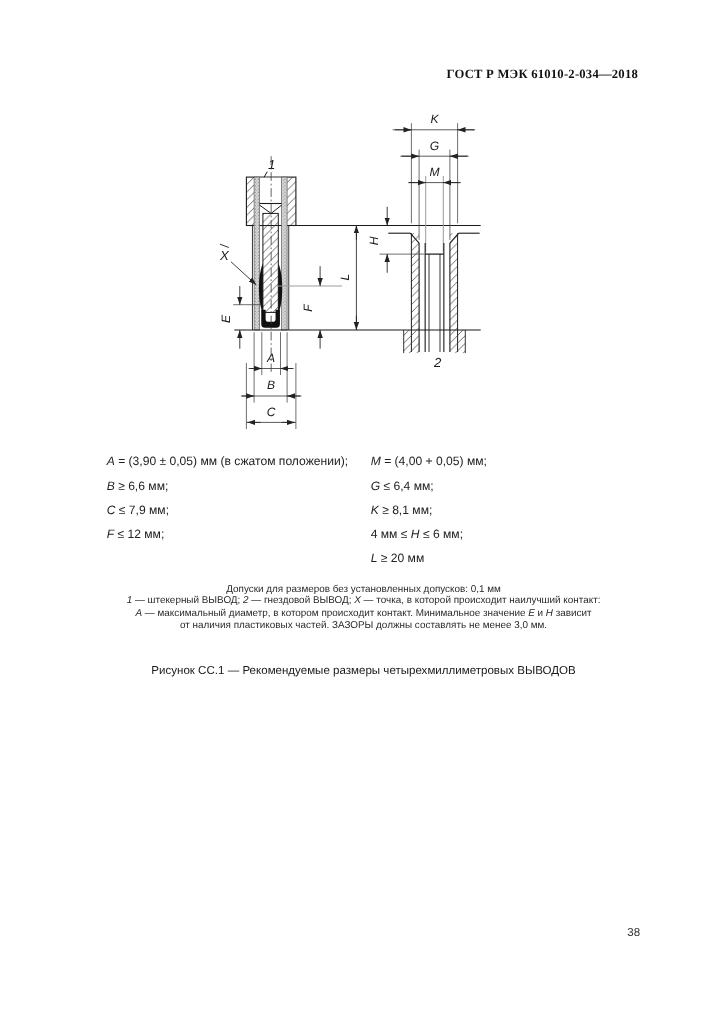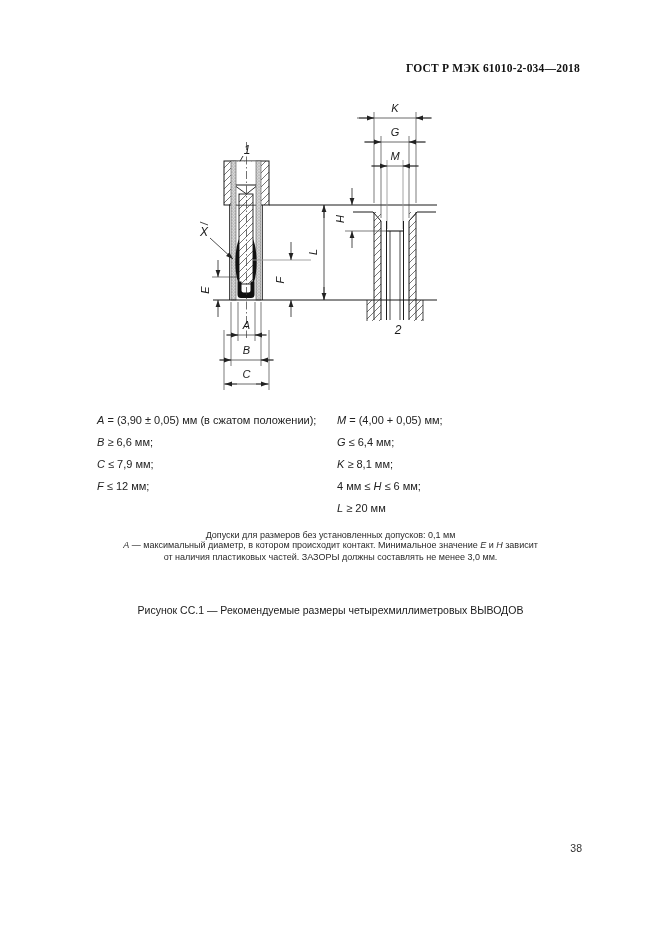--- a/index.html
+++ b/index.html
@@ -176,19 +176,20 @@
   <div class="ln"><i>M</i> = (4,00 + 0,05) мм;</div>
   <div class="ln"><i>G</i> ≤ 6,4 мм;</div>
   <div class="ln"><i>K</i> ≥ 8,1 мм;</div>
   <div class="ln">4 мм ≤ <i>H</i> ≤ 6 мм;</div>
   <div class="ln"><i>L</i> ≥ 20 мм</div>
 </div>
 
 <div class="tol">Допуски для размеров без установленных допусков: 0,1 мм</div>
 
 <div class="footnote">
+  <div><i>1</i> — штекерный ВЫВОД; <i>2</i> — гнездовой ВЫВОД; <i>X</i> — точка, в которой происходит наилучший контакт:</div>
   <div><i>A</i> — максимальный диаметр, в котором происходит контакт. Минимальное значение <i>E</i> и <i>H</i> зависит</div>
   <div>от наличия пластиковых частей. ЗАЗОРЫ должны составлять не менее 3,0 мм.</div>
 </div>
 
 <div class="caption">Рисунок СС.1 — Рекомендуемые размеры четырехмиллиметровых ВЫВОДОВ</div>
 
 <div class="pagenum">38</div>
 
 </body></html>

